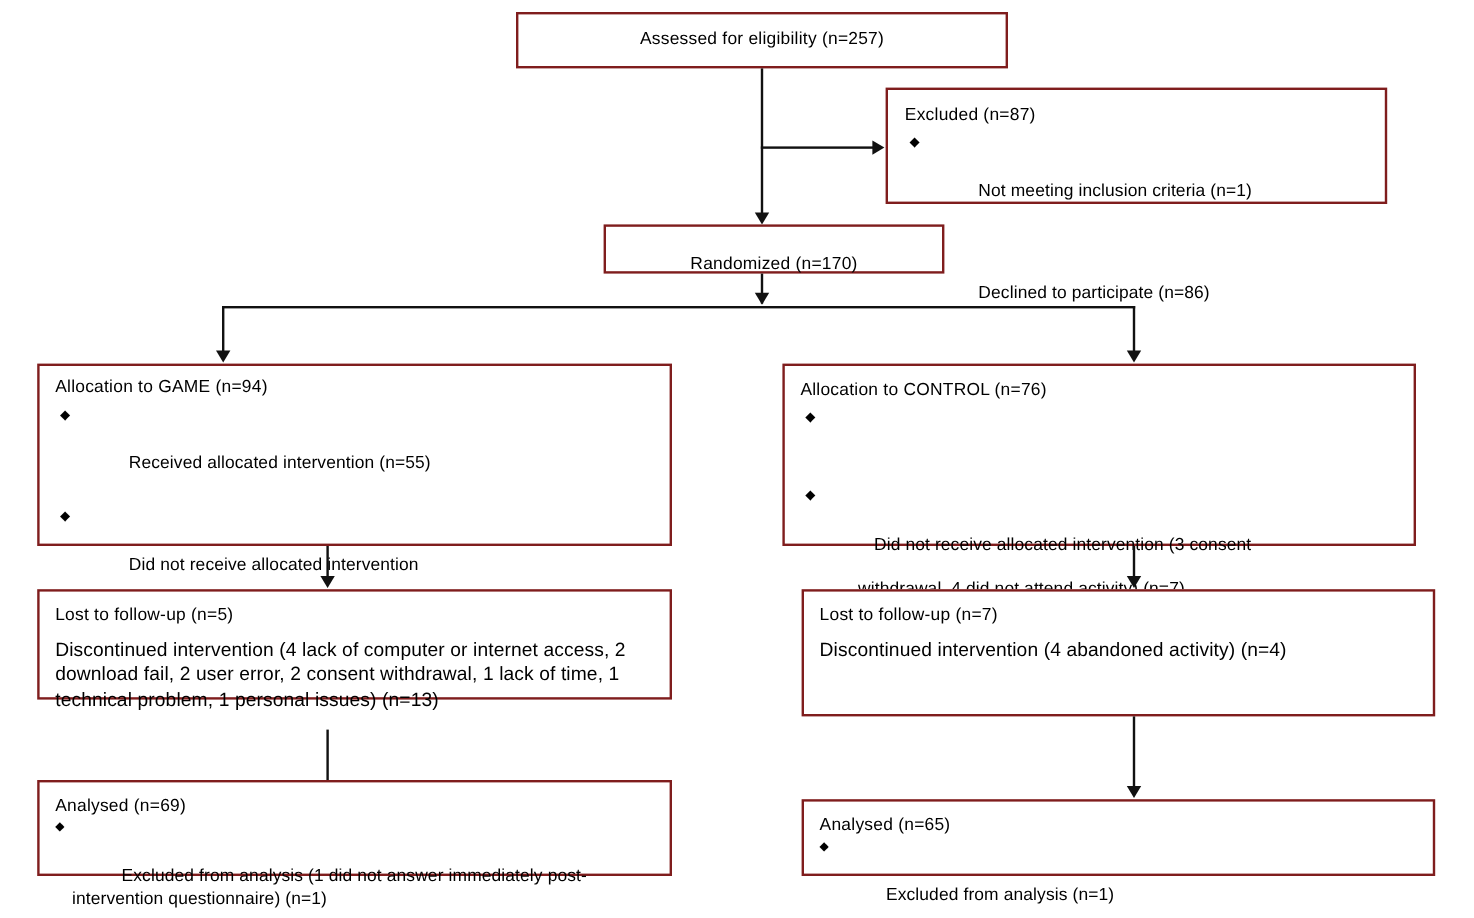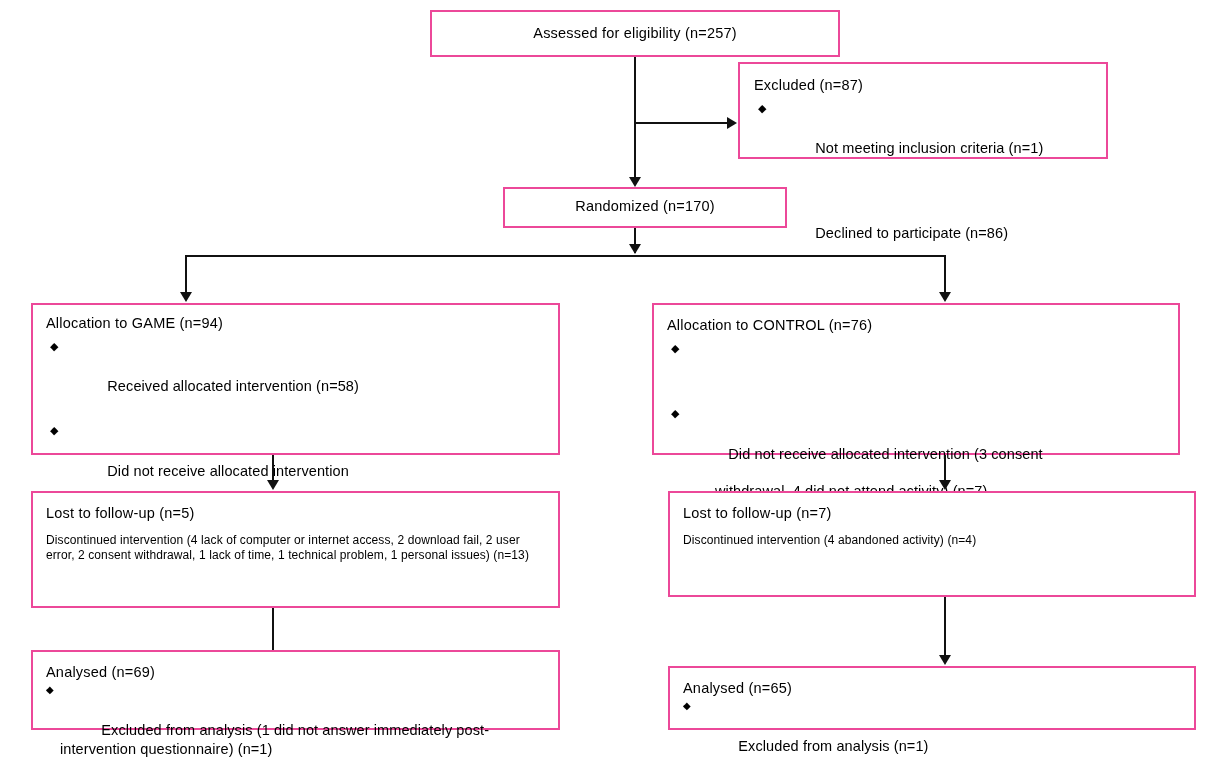--- a/index.html
+++ b/index.html
@@ -13,37 +13,37 @@
     width: 1228px;
     height: 765px;
     background: #ffffff;
     font-family: "Liberation Sans", "DejaVu Sans", sans-serif;
     color: #000000;
     overflow: hidden;
   }
   .box {
     position: absolute;
     box-sizing: border-box;
-    border: 2px solid #ec4899;
+    border: 2px solid #7f1d1d;
     background: #ffffff;
   }
   .box-inner {
     padding: 9px 12px 6px 12px;
   }
   .ttl {
     font-size: 14.5px;
     line-height: 1.28;
     letter-spacing: 0.2px;
     white-space: pre-wrap;
   }
   .ttl.center {
     text-align: center;
   }
   .para {
-    font-size: 12px;
+    font-size: 16px;
     line-height: 1.3;
     letter-spacing: 0.1px;
     margin-top: 10px;
     white-space: pre-wrap;
   }
   ul.bullets {
     list-style: none;
     margin: 7px 0 0 0;
     padding: 0;
   }
@@ -104,57 +104,57 @@
       <div class="ttl center">Assessed for eligibility (n=257)</div>
     </div>
   </div>
 
   <div class="vline" style="left:634px; top:57px; height:121px;"></div>
   <div class="arrow-down" style="left:629px; top:177px;"></div>
 
   <div class="hline" style="left:634px; top:122px; width:94px;"></div>
   <div class="arrow-right" style="left:727px; top:117px;"></div>
 
-  <div class="box" style="left:738px; top:62px; width:370px; height:97px;">
+  <div class="box" style="left:738px; top:73px; width:418px; height:97px;">
     <div class="box-inner" style="padding-top:12px; padding-left:14px;">
       <div class="ttl">Excluded (n=87)</div>
       <ul class="bullets">
         <li>
           <span class="bul">◆</span>
           <span>Not meeting inclusion criteria (n=1)</span>
         </li>
         <li>
           <span class="bul">◆</span>
           <span>Declined to participate (n=86)</span>
         </li>
       </ul>
     </div>
   </div>
 
   <div class="box" style="left:503px; top:187px; width:284px; height:41px;">
-    <div class="box-inner" style="padding-top:8px;">
+    <div class="box-inner" style="padding-top:22px;">
       <div class="ttl center">Randomized (n=170)</div>
     </div>
   </div>
 
   <div class="vline" style="left:634px; top:228px; height:25px;"></div>
   <div class="arrow-down" style="left:629px; top:244px;"></div>
   <div class="hline" style="left:185px; top:255px; width:761px;"></div>
   <div class="vline" style="left:185px; top:255px; height:38px;"></div>
   <div class="arrow-down" style="left:180px; top:292px;"></div>
   <div class="vline" style="left:944px; top:255px; height:38px;"></div>
   <div class="arrow-down" style="left:939px; top:292px;"></div>
 
   <div class="box" style="left:31px; top:303px; width:529px; height:152px;">
     <div class="box-inner" style="padding-left:13px;">
       <div class="ttl">Allocation to GAME (n=94)</div>
       <ul class="bullets">
         <li>
           <span class="bul">◆</span>
-          <span>Received allocated intervention (n=58)</span>
+          <span>Received allocated intervention (n=55)</span>
         </li>
         <li>
           <span class="bul">◆</span>
           <span>Did not receive allocated intervention</span>
           <span class="cont">(3 inadequate configuration, 1 consent withdrawal, 1 did not answer baseline questionnaire, 1 breach of protocol) (n=6)</span>
         </li>
       </ul>
     </div>
   </div>
 
@@ -172,21 +172,21 @@
         </li>
       </ul>
     </div>
   </div>
 
   <div class="vline" style="left:272px; top:455px; height:26px;"></div>
   <div class="arrow-down" style="left:267px; top:480px;"></div>
   <div class="vline" style="left:944px; top:455px; height:26px;"></div>
   <div class="arrow-down" style="left:939px; top:480px;"></div>
 
-  <div class="box" style="left:31px; top:491px; width:529px; height:117px;">
+  <div class="box" style="left:31px; top:491px; width:529px; height:92px;">
     <div class="box-inner" style="padding-top:11px; padding-left:13px;">
       <div class="ttl">Lost to follow-up (n=5)</div>
       <div class="para">Discontinued intervention (4 lack of computer or internet access, 2 download fail, 2 user error, 2 consent withdrawal, 1 lack of time, 1 technical problem, 1 personal issues) (n=13)</div>
     </div>
   </div>
 
   <div class="box" style="left:668px; top:491px; width:528px; height:106px;">
     <div class="box-inner" style="padding-top:11px; padding-left:13px;">
       <div class="ttl">Lost to follow-up (n=7)</div>
       <div class="para">Discontinued intervention (4 abandoned activity) (n=4)</div>

